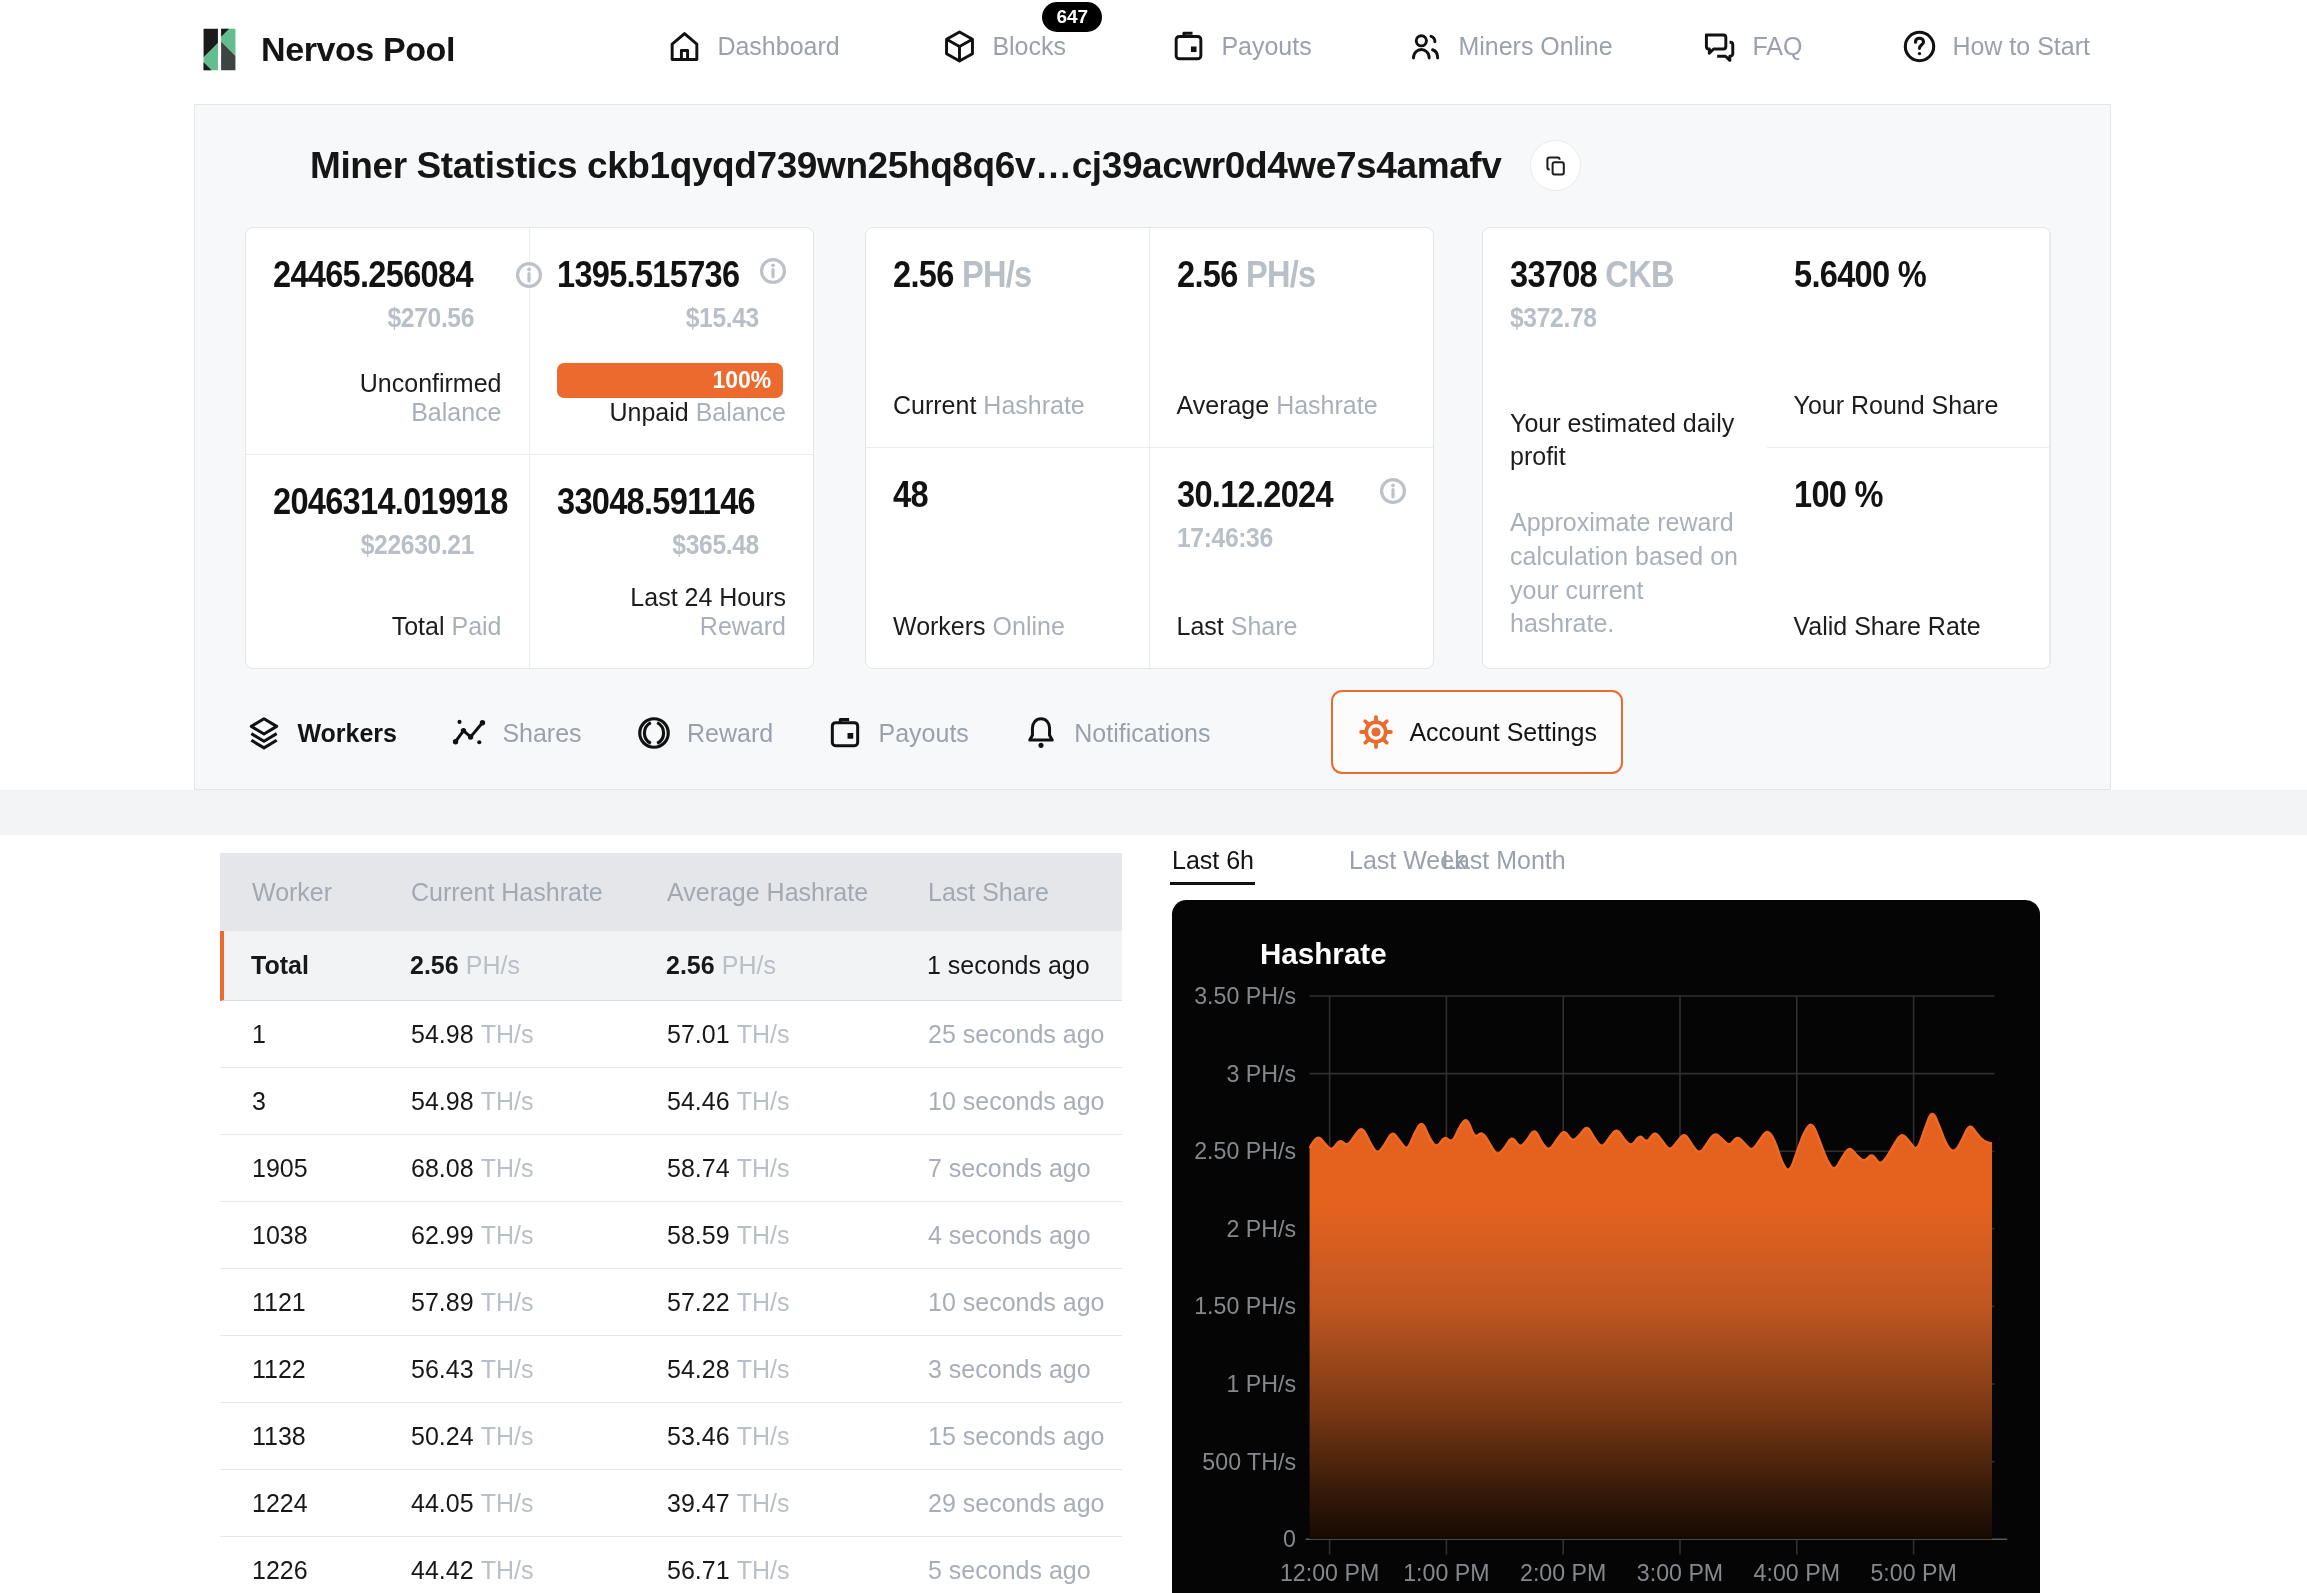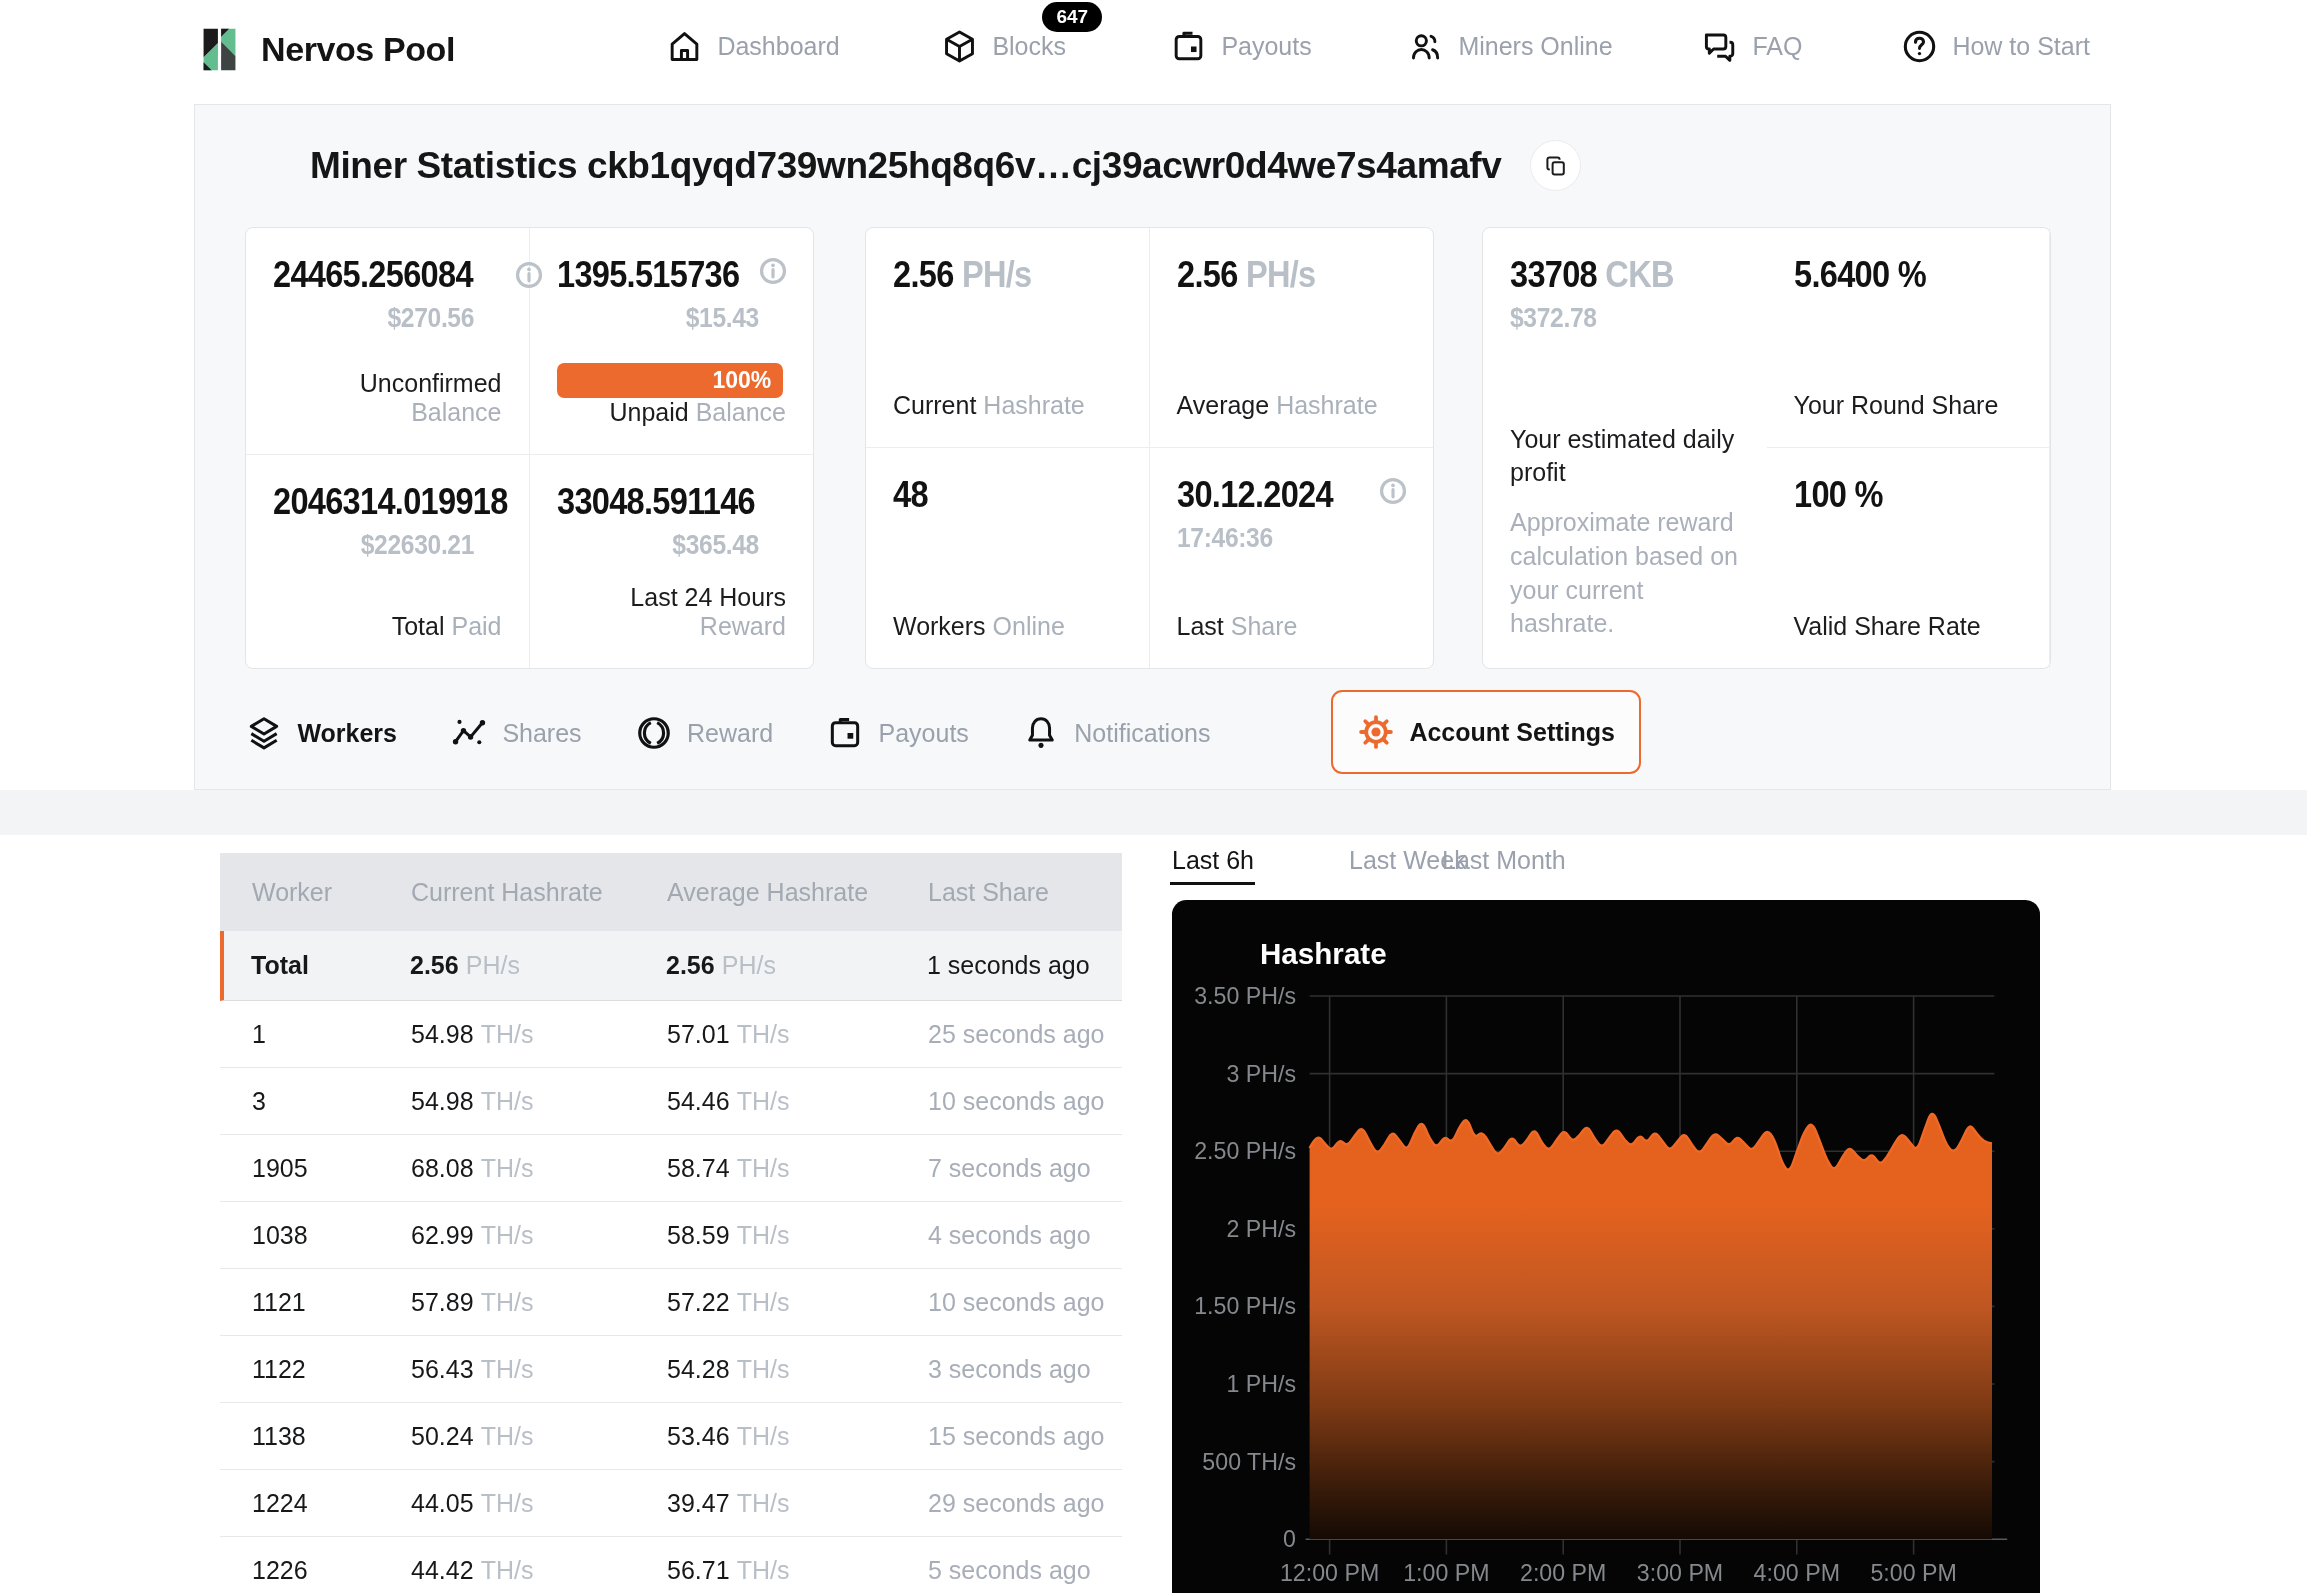--- a/index.html
+++ b/index.html
@@ -39,31 +39,31 @@
   .big .u{color:#b9bfc7;}
   .usd{font-size:28px;font-weight:700;color:#b9bfc7;letter-spacing:-0.4px;transform:scaleX(.88);
        transform-origin:left center;margin-top:6.4px;white-space:nowrap;}
   .cardlabel{margin-top:auto;font-size:25px;color:#1c1c1e;}
   .cardlabel .muted{color:#a9b0ba;}
   .progress{margin-top:29px;width:226px;height:35px;border-radius:7.2px;background:#ED6A2E;color:#fff;
             display:flex;align-items:center;justify-content:flex-end;padding-right:11.2px;
             font-size:23px;font-weight:700;box-sizing:border-box;}
   .info-abs{position:absolute;right:24px;top:27px;}
   .profit-title{font-size:25px;line-height:1.35;color:#1c1c1e;margin-top:auto;}
-  .profit-desc{font-size:25px;line-height:1.35;color:#a9b0ba;margin-top:16px;}
+  .profit-desc{font-size:25px;line-height:1.35;color:#a9b0ba;margin-top:32px;}
 
   
   .tabs{position:absolute;left:50px;top:585px;height:86px;display:flex;align-items:center;}
   .tab{display:flex;align-items:center;gap:14.4px;margin-right:53px;position:relative;cursor:pointer;}
   .tab .tlabel{font-size:25px;color:#9aa1ac;white-space:nowrap;}
   .tab.active .tlabel{color:#141414;font-weight:700;}
   .tab.active::after{content:"";position:absolute;left:-6.4px;right:-12.8px;top:80px;height:4px;background:#111;}
   .tab.btn{position:absolute;left:1086px;top:0px;border:2px solid #ED6A2E;border-radius:11.2px;
            padding:21px 24px;margin:0;background:#fcfcfd;}
-  .tab.btn .tlabel{color:#141414;font-weight:700;}
+  .tab.btn .tlabel{color:#141414;font-weight:400;}
 
   .sep-band{position:absolute;left:0;top:790px;width:2307px;height:45px;background:#f3f4f5;}
 
   
   .wtable{position:absolute;left:220px;top:853px;width:902px;}
   .thead,.trow{display:grid;grid-template-columns:159px 256px 261px 194px;padding-left:32px;
                box-sizing:border-box;align-items:center;font-size:25px;}
   .thead{height:78px;background:#e4e6e9;color:#a2a9b3;}
   .trow{height:67px;background:#fff;border-bottom:0.8px solid #e7e8ea;color:#17181a;}
   .trow .u{color:#b9bfc7;margin-left:7.2px;}

